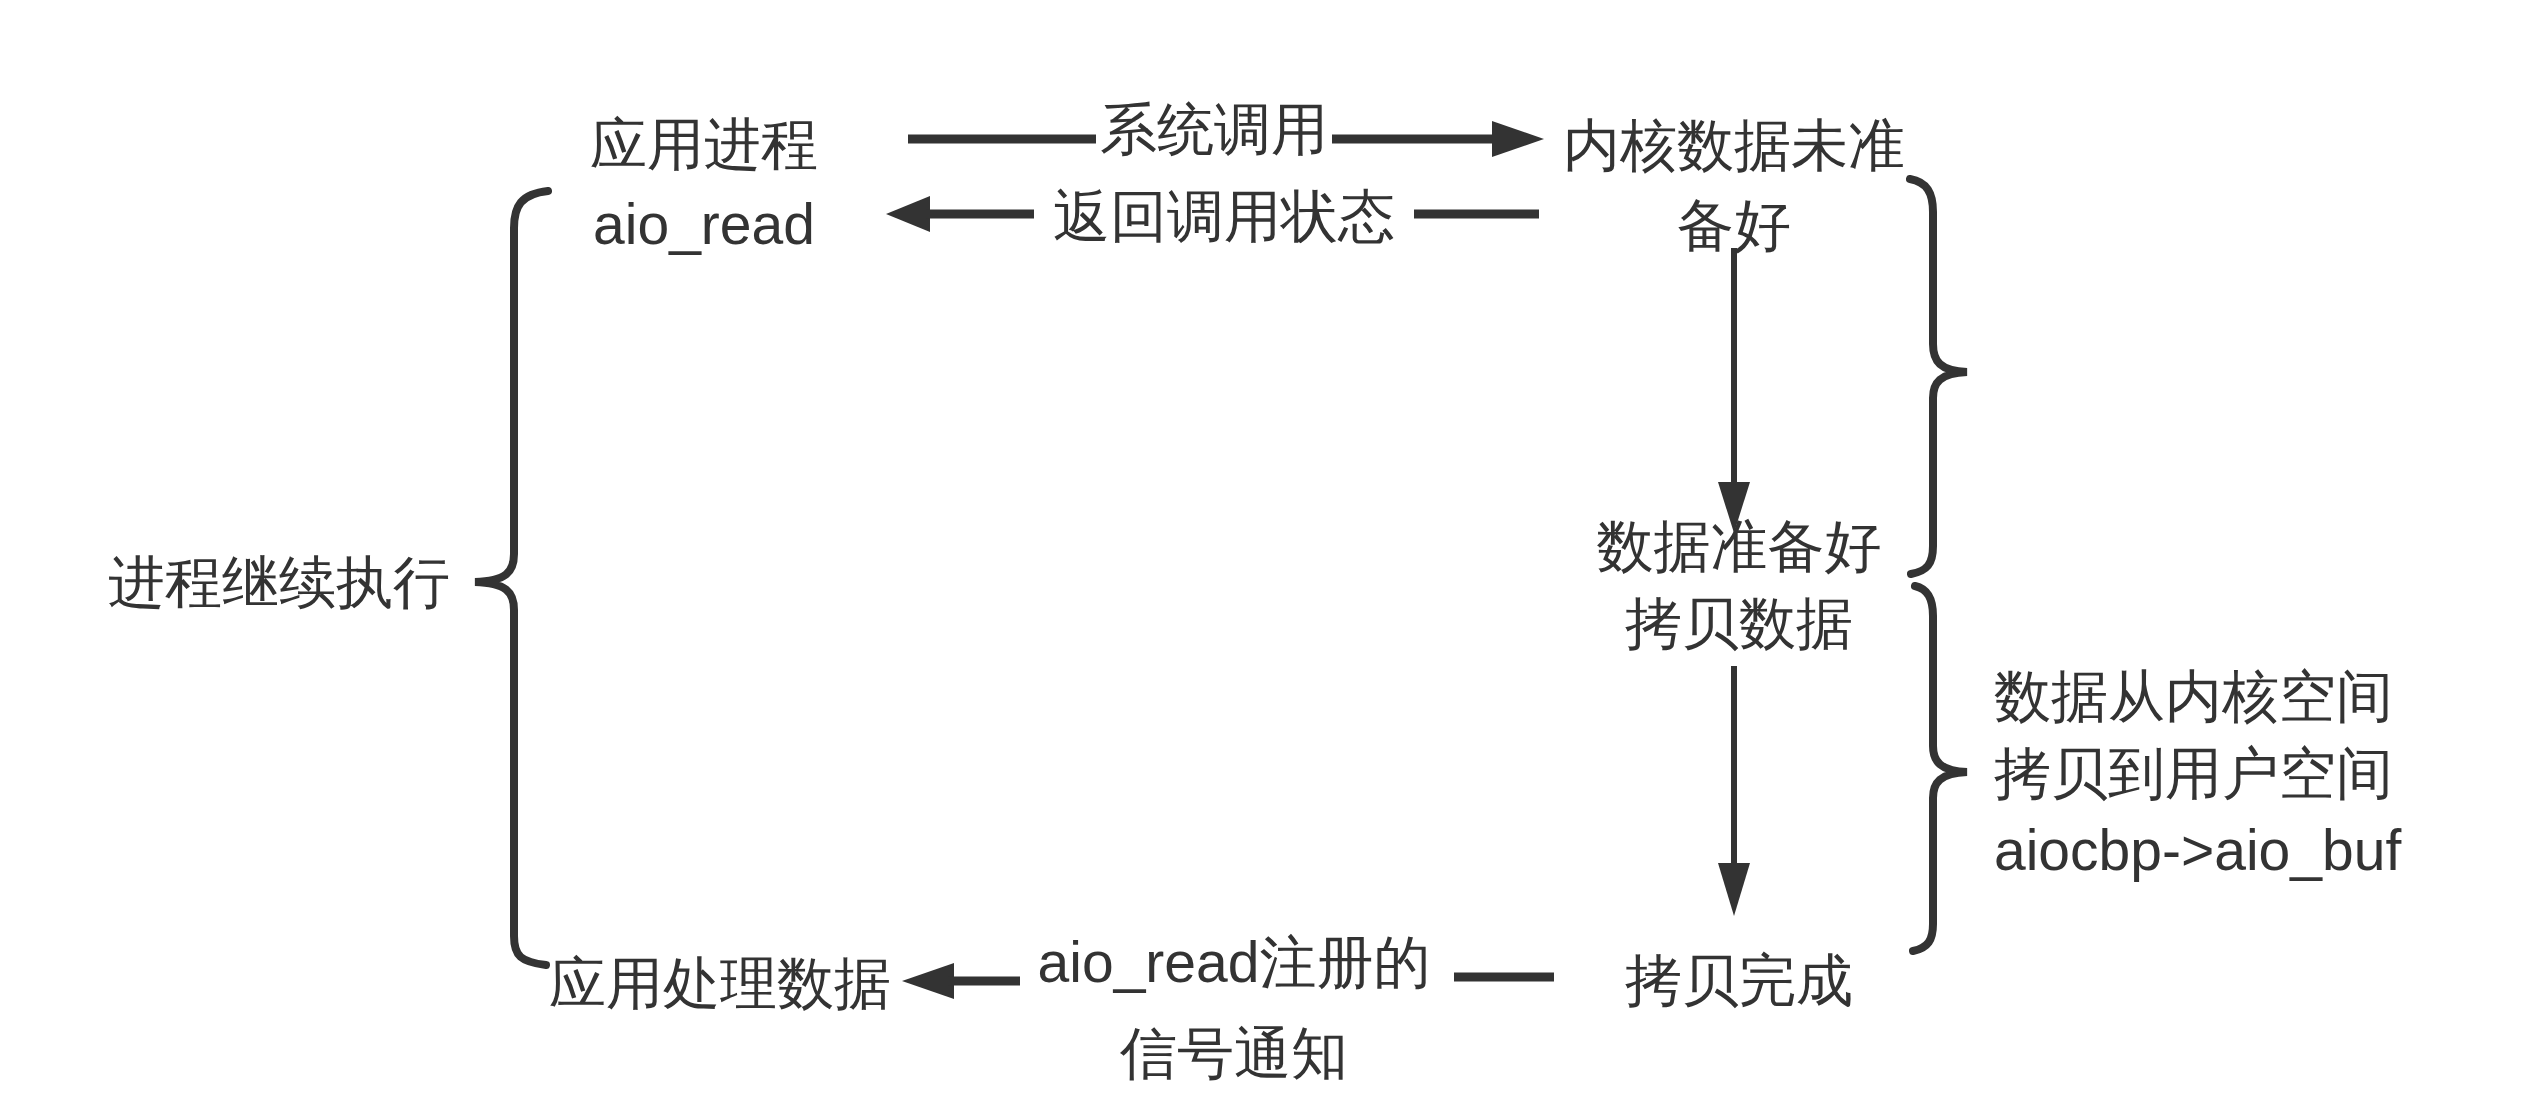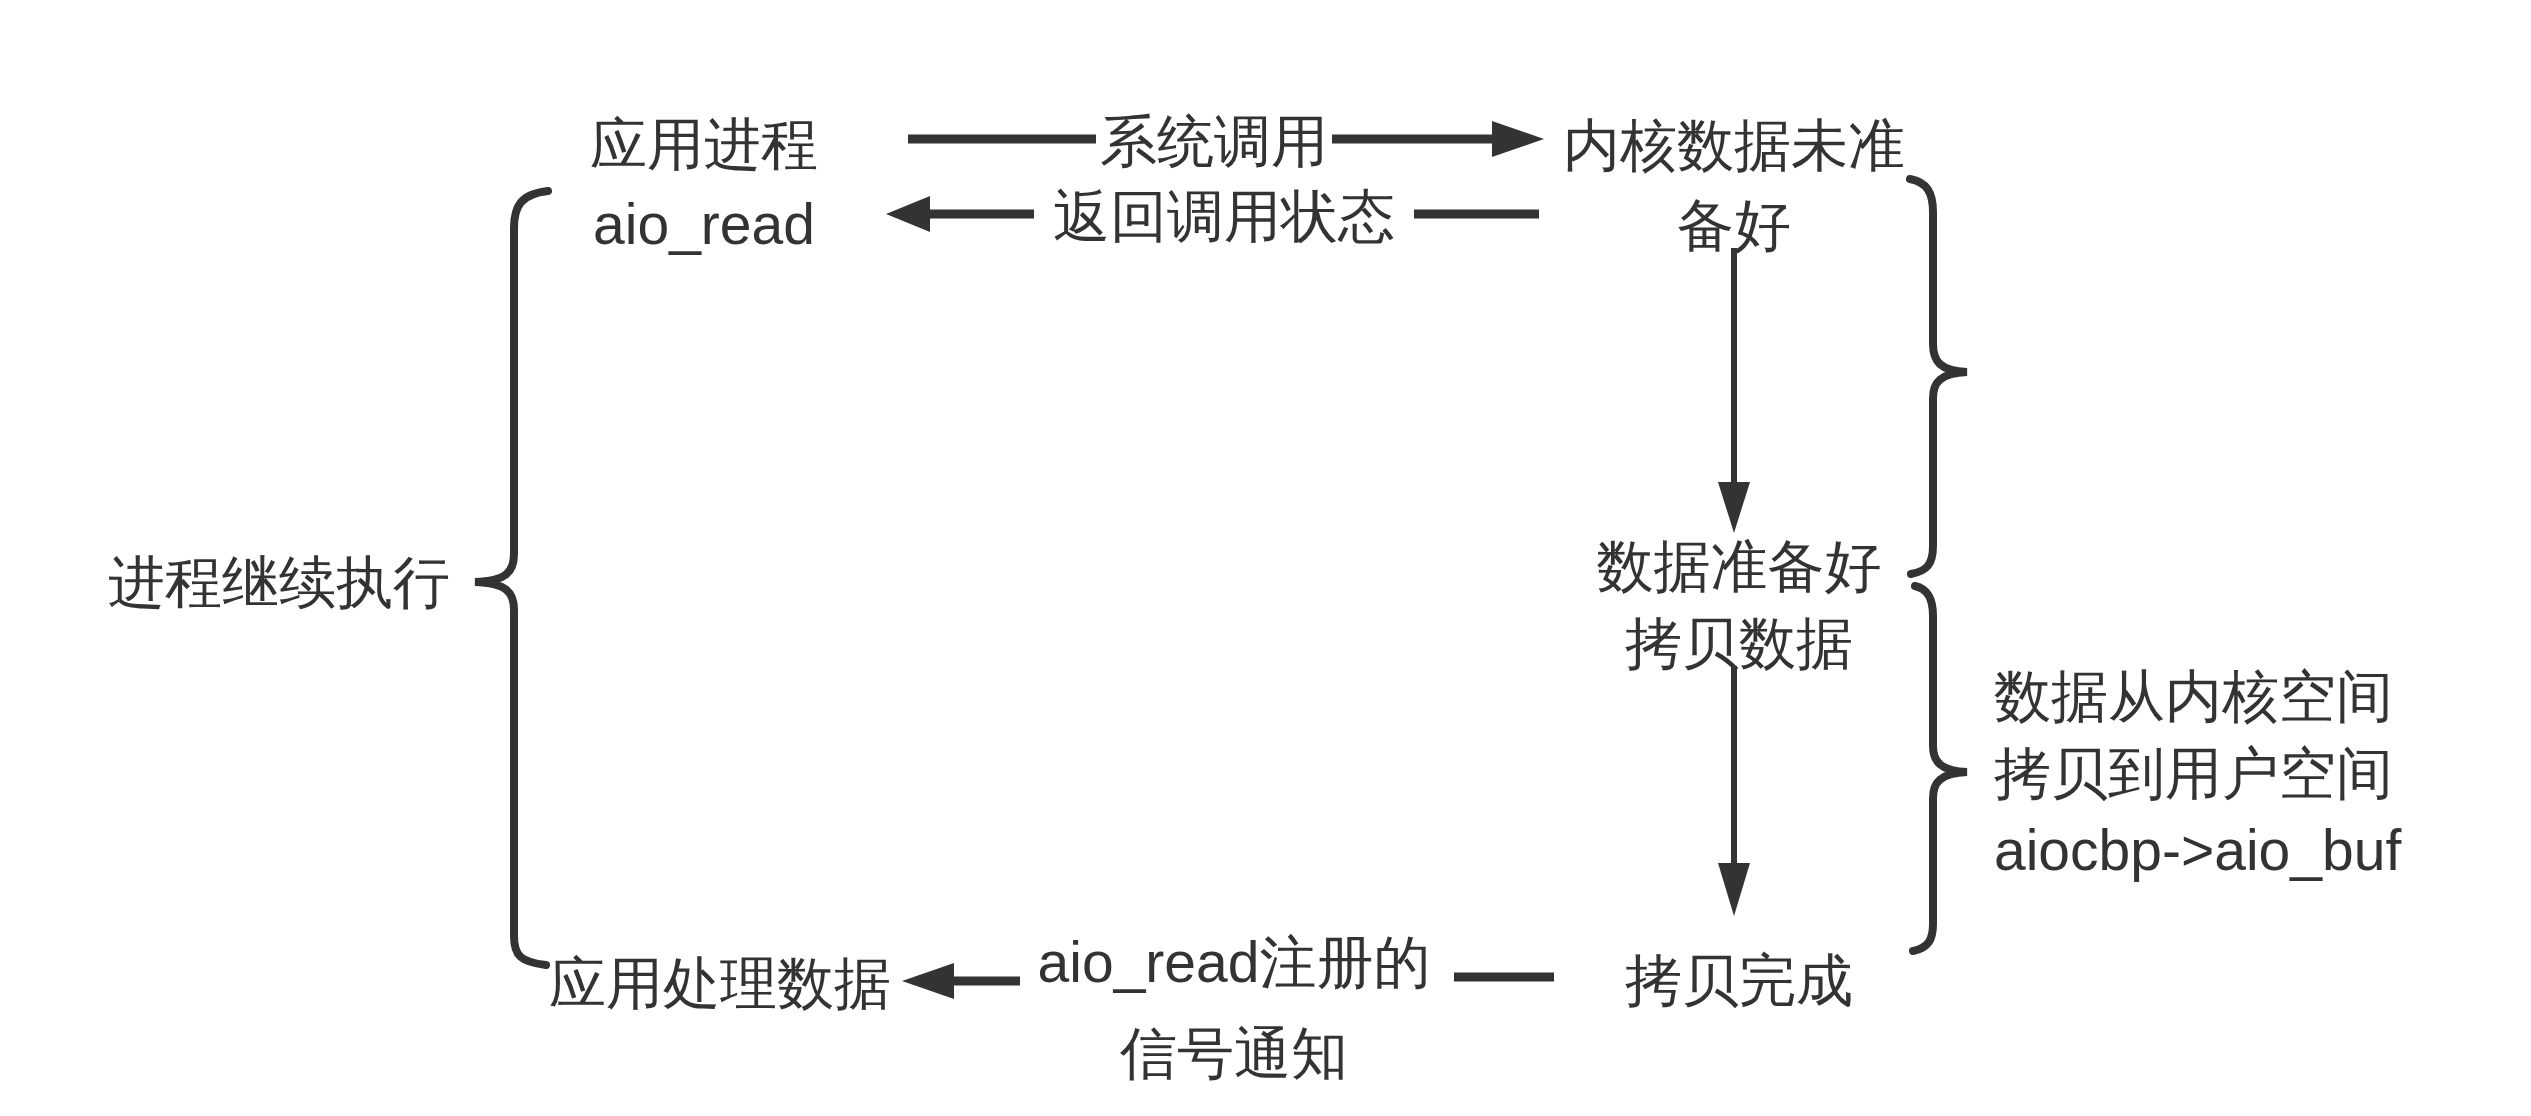--- a/index.html
+++ b/index.html
@@ -70,31 +70,31 @@
     <path class="brace" d="M 1896 179 C 1913 182 1919 193 1919 212 L 1919 344 C 1919 361 1926 371 1953 372 C 1926 373 1919 383 1919 398 L 1919 546 C 1919 564 1913 571 1897 574"></path>
 
     <path class="brace" d="M 1901 586 C 1914 589 1919 599 1919 616 L 1919 746 C 1919 761 1926 771 1953 772 C 1926 773 1919 783 1919 798 L 1919 924 C 1919 940 1914 948 1899 951"></path>
   </svg>
 
   <div class="label" style="left:540px;top:104px;width:300px;">
     <div>应用进程</div>
     <div>aio_read</div>
   </div>
 
-  <div class="label" style="left:1050px;top:101px;width:300px;">系统调用</div>
+  <div class="label" style="left:1050px;top:89px;width:300px;">系统调用</div>
 
   <div class="label" style="left:1024px;top:176px;width:372px;">返回调用状态</div>
 
   <div class="label" style="left:1535px;top:105px;width:370px;">
     <div>内核数据未准</div>
     <div>备好</div>
   </div>
 
 
-  <div class="label lh77" style="left:1540px;top:528px;width:370px;text-align:center;">
+  <div class="label lh77" style="left:1540px;top:508px;width:370px;text-align:center;">
     <div>数据准备好</div>
     <div>拷贝数据</div>
   </div>
 
   <div class="label left-align lh77" style="left:1980px;top:658px;">
     <div>数据从内核空间</div>
     <div>拷贝到用户空间</div>
     <div>aiocbp-&gt;aio_buf</div>
   </div>
 

